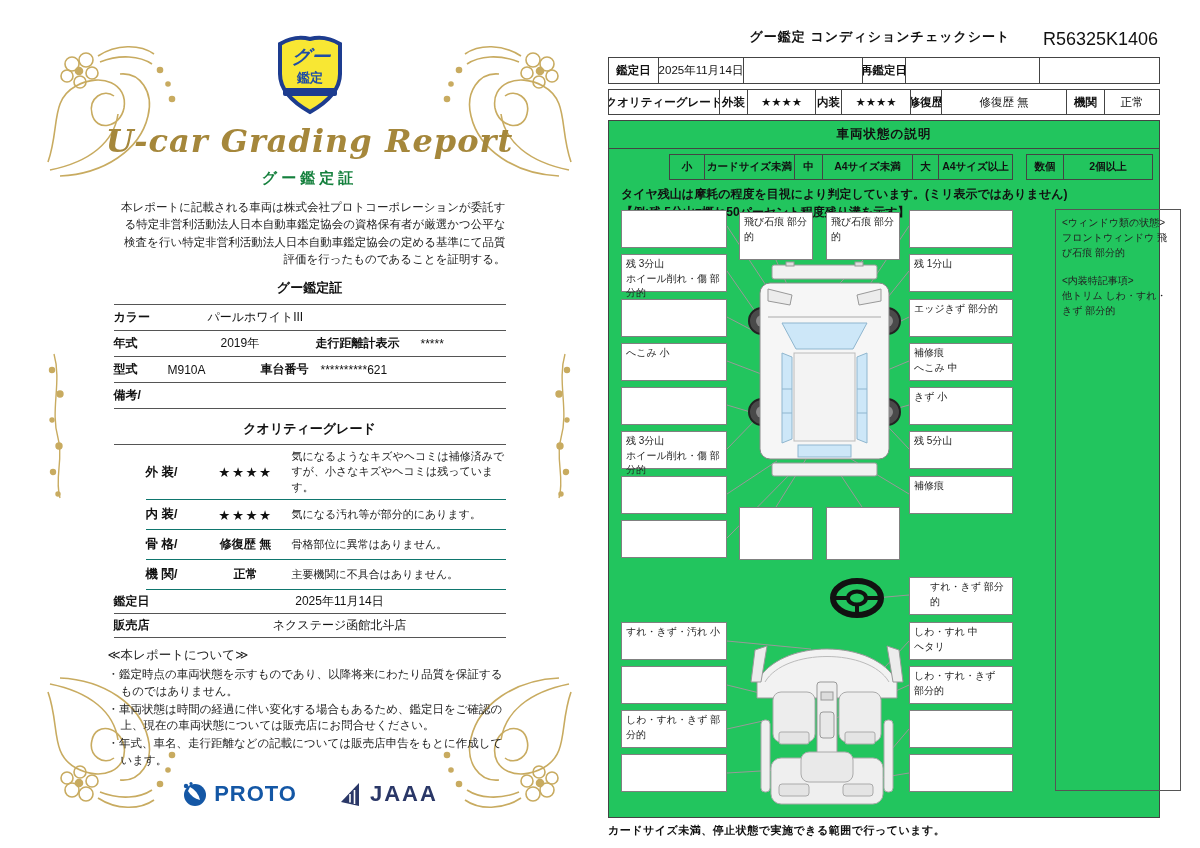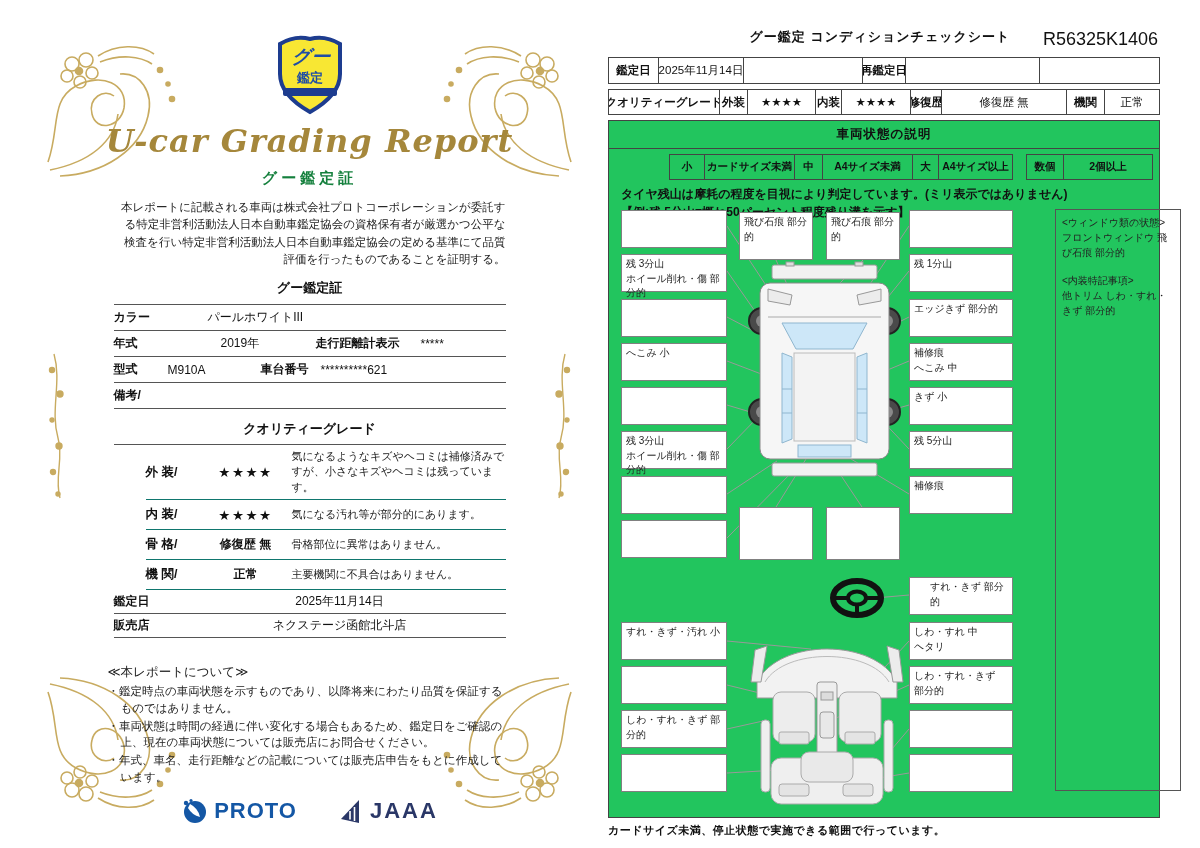--- a/index.html
+++ b/index.html
@@ -23,21 +23,21 @@
   .sv { flex:none; }
   .grade-table { width:392px; margin:6px auto 0; border-top:1px solid #555; }
   .g-row { display:flex; align-items:center; border-bottom:1px solid #0f766e; font-size:11px; text-align:left; padding:4px 0; min-height:30px;margin-left:32px; }
   .gl { width:54px; font-weight:bold; font-size:12.5px; flex:none; }
   .gv { width:92px; text-align:center; font-weight:bold; flex:none; font-size:12px; }
   .stars { font-size:13.5px; letter-spacing:1.5px; }
   .gd { flex:1; line-height:1.4; color:#222; }
   .i-row { display:flex; align-items:center; height:24px; border-bottom:1px solid #555; font-size:12px; }
   .il { width:60px; font-weight:bold; text-align:left; flex:none; }
   .iv { flex:1; text-align:center; }
-  .about { width:404px; margin:26px auto 0; text-align:left; font-size:11.5px; color:#222; }
+  .about { width:404px; margin:9px auto 0; text-align:left; font-size:11.5px; color:#222; }
   .about-h { font-size:12.5px; margin-bottom:2px; }
   .about-item { padding-left:13px; text-indent:-13px; line-height:1.42; margin-top:2px; }
   .logos { display:flex; justify-content:center; align-items:center; gap:42px; margin-top:13px; }
   .logo { display:flex; align-items:center; gap:7px; font-weight:bold; font-size:22px; }
   .logo-proto span { color:#1457a5; letter-spacing:1px; }
   .logo-jaaa span { color:#2a3767; letter-spacing:2px; }
 
   
   .sheet { position:absolute; left:600px; top:28px; width:560px; height:812px; }
   .s-titlebar { position:relative; height:22px; }

